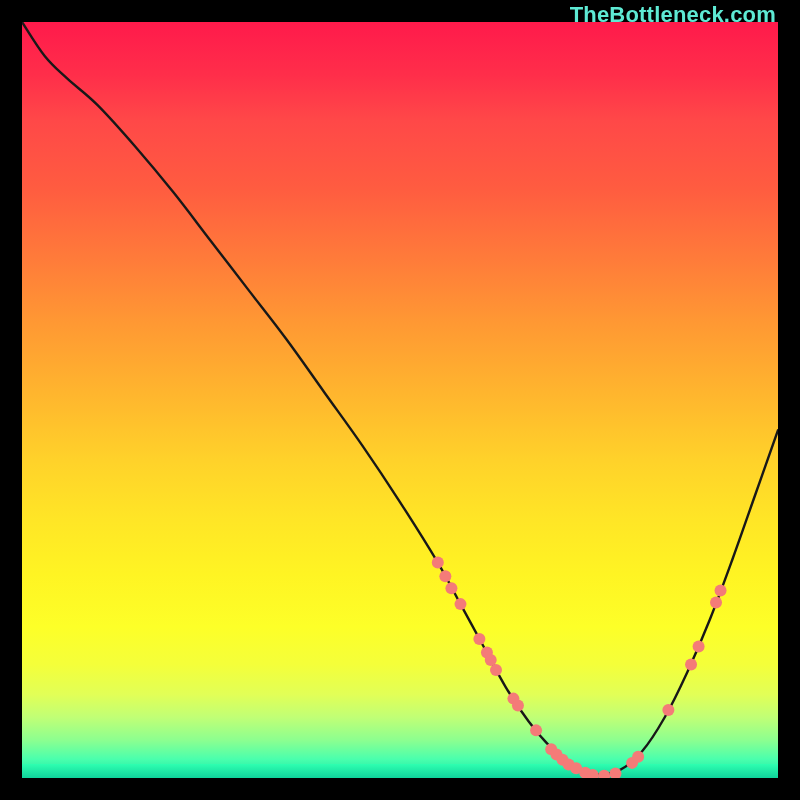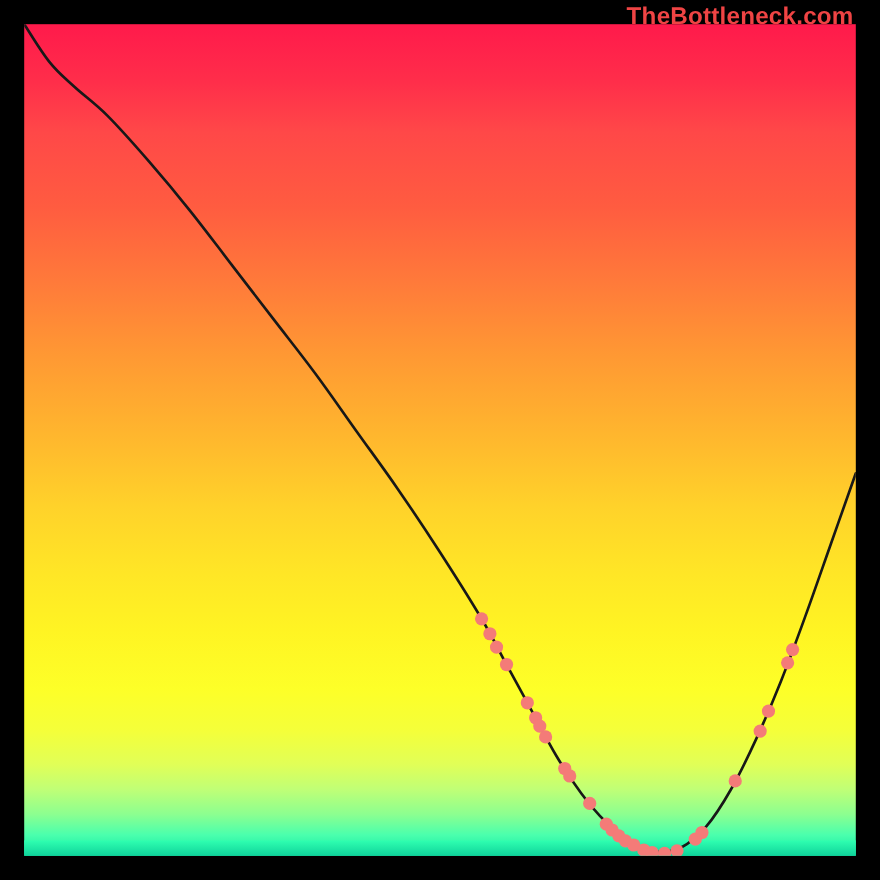--- a/index.html
+++ b/index.html
@@ -64,21 +64,21 @@
     position: absolute;
     left: 0;
     top: 0;
     width: 756px;
     height: 756px;
   }
   .watermark {
     position: absolute;
     top: 2px;
     right: 24px;
-    color: #ef4444;
+    color: #5eead4;
     font-size: 22px;
     font-weight: 600;
     letter-spacing: 0.2px;
     user-select: none;
   }
 </style>
 </head>
 <body>
 
 <div class="watermark">TheBottleneck.com</div>

